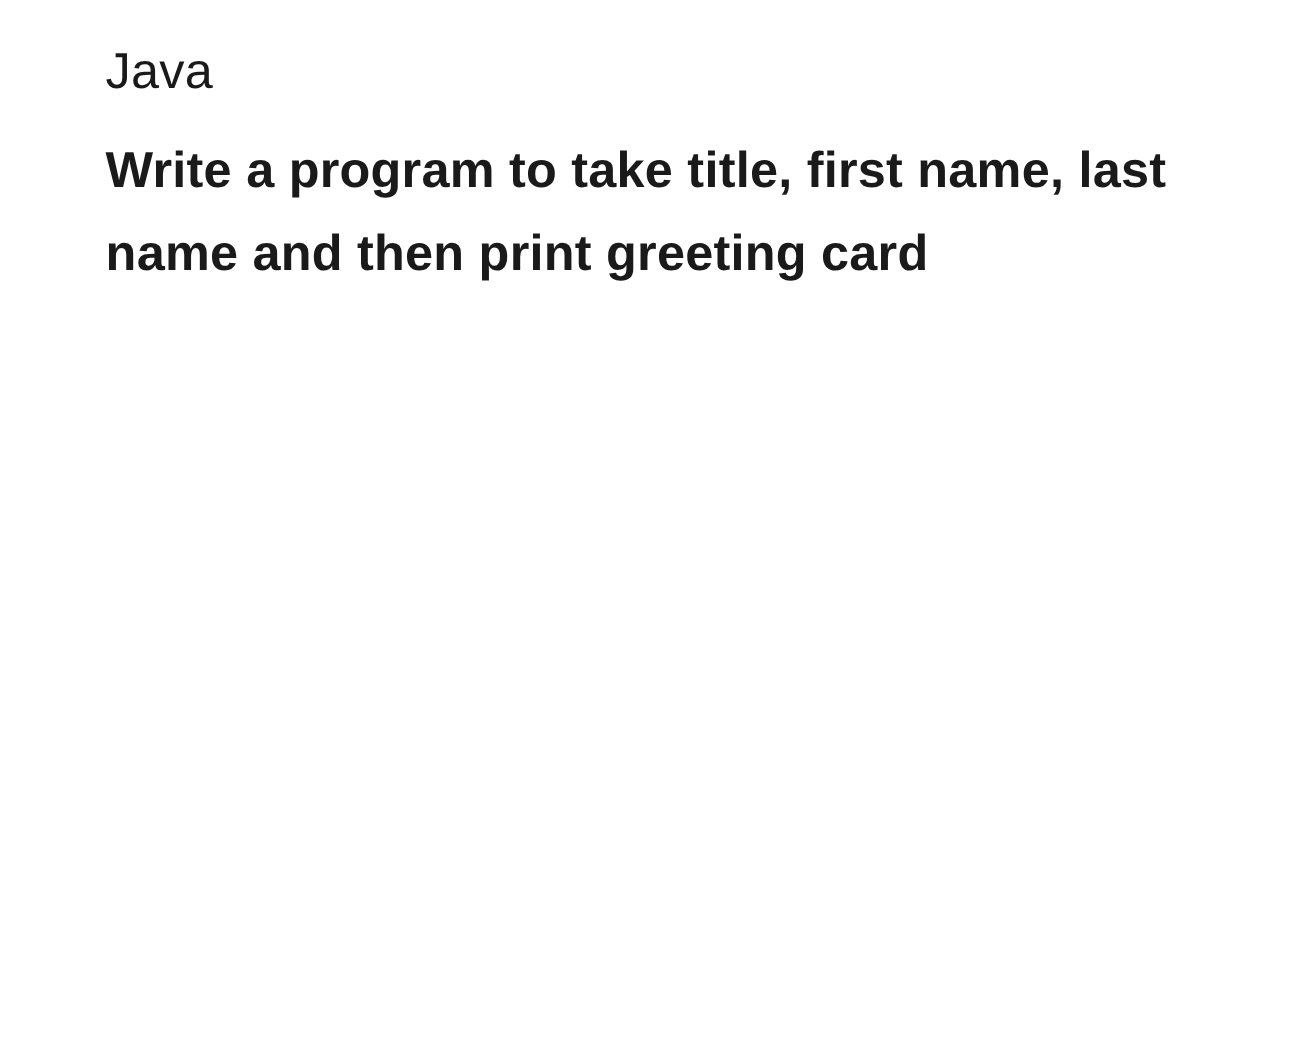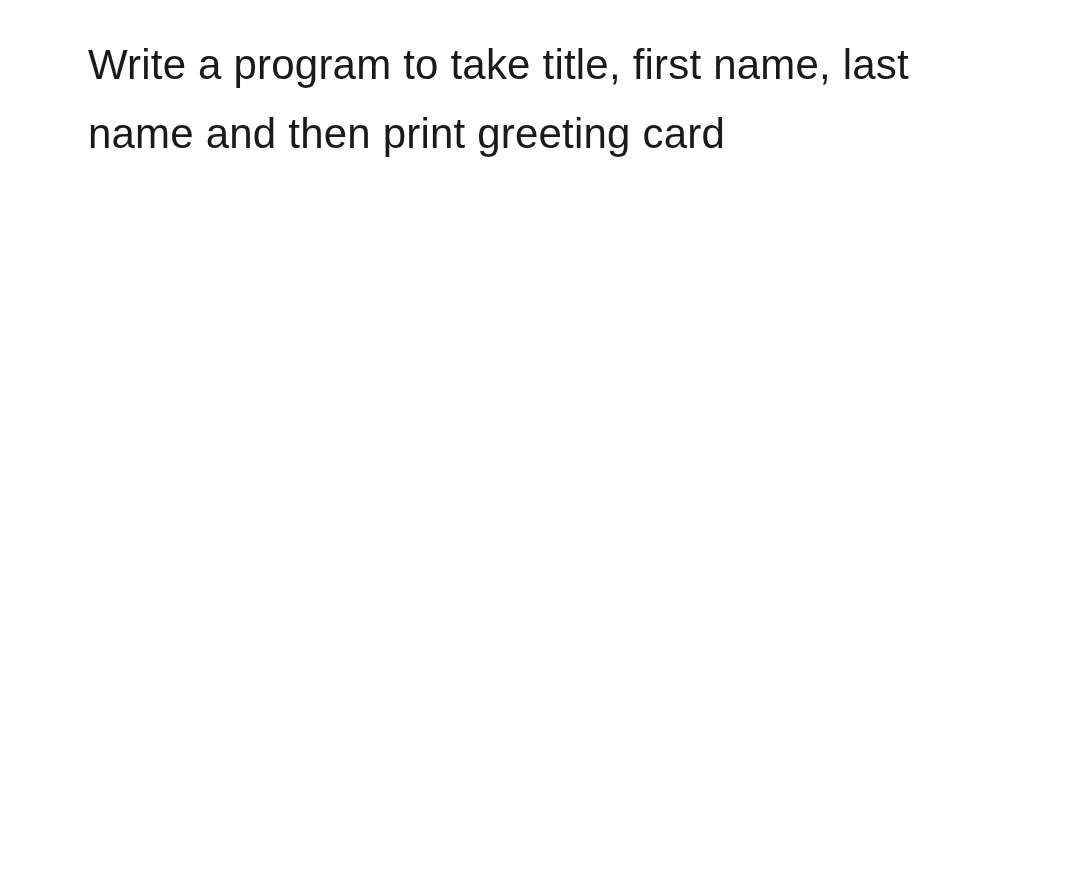--- a/index.html
+++ b/index.html
@@ -19,23 +19,24 @@
     }
     .line1 {
       font-size: 42px;
       font-weight: 400;
       line-height: 1.4;
       margin-bottom: 18px;
       letter-spacing: 0.2px;
     }
     .line2 {
       font-size: 42px;
-      font-weight: 400;
+      font-weight: 700;
       line-height: 1.65;
       letter-spacing: 0.2px;
     }
   </style>
 </head>
 <body>
 
 <div class="content">
+  <p class="line1">Java</p>
   <p class="line2">Write a program to take title, first name, last name  and then print greeting card</p>
 </div>
 
 </body></html>

